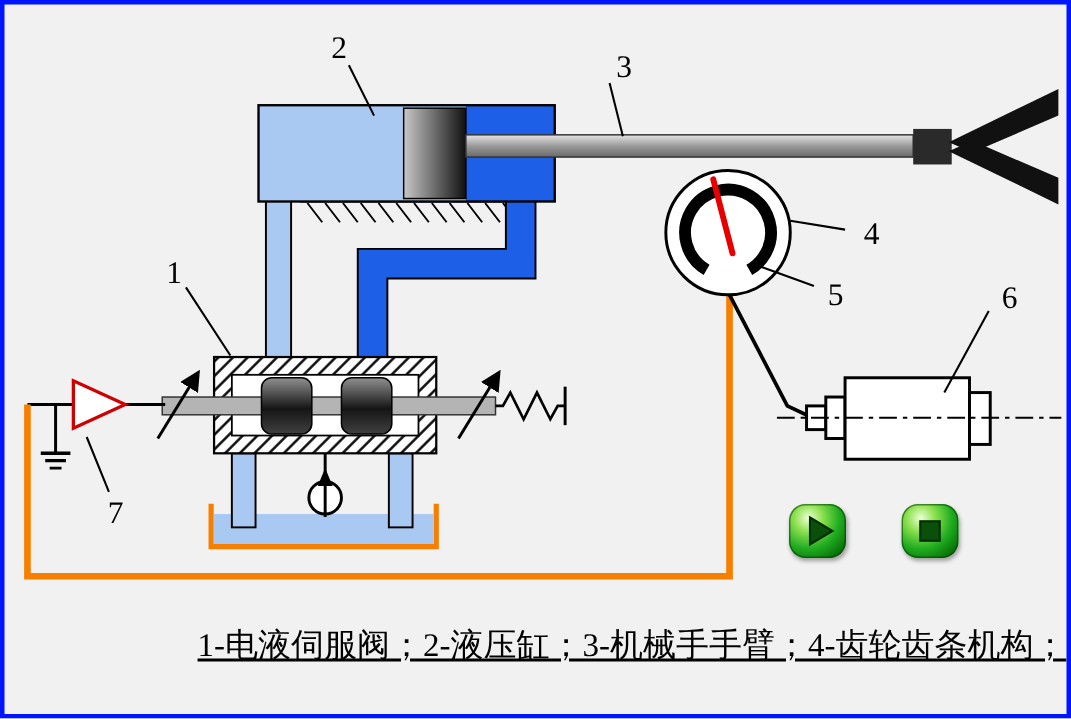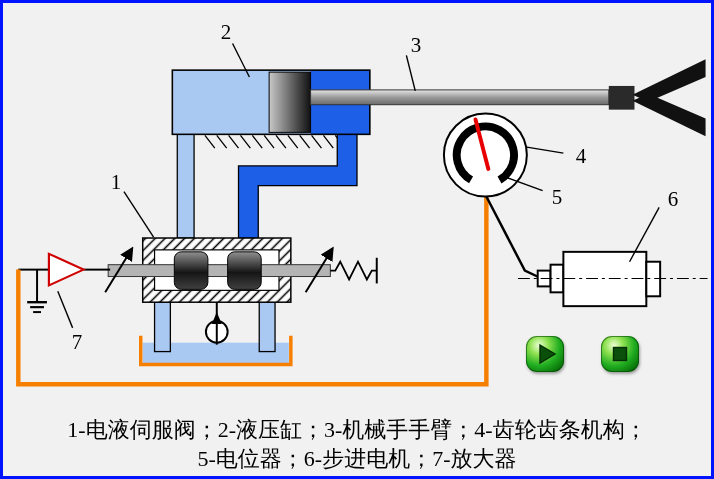--- a/index.html
+++ b/index.html
@@ -14,23 +14,23 @@
     background:#f1f1f1;
     overflow:hidden;
   }
   #diagram { position:absolute; left:0; top:0; width:708px; height:473px; }
   .part-label {
     position:absolute; transform:translate(-50%,-50%);
     font-family:"Liberation Serif", serif;
     font-size:21px; color:#000; line-height:1;
   }
   .caption-line {
-    position:absolute; left:0; width:100%; text-align:center;
+    position:absolute; left:0; width:100%; text-align:right;
     font-family:"Liberation Serif", serif;
-    font-size:22px; color:#000;
+    font-size:22px; color:#000;text-decoration:underline;
   }
   #caption-1 { top:412px; }
   #caption-2 { top:441px; }
   .media-btn {
     position:absolute; width:38px; height:36px;
     border:none; padding:0; cursor:pointer;
     border-radius:11px;
     background: radial-gradient(circle at 34% 26%, #ecffd4 0%, #8ce04e 26%, #21ad21 56%, #0b7a0b 80%, #075209 100%);
     box-shadow: inset 0 0 0 1px rgba(0,60,0,.55), 1px 2px 3px rgba(0,0,0,.35);
     display:flex; align-items:center; justify-content:center;
@@ -174,15 +174,14 @@
       <polygon points="14,9 29,18 14,27" fill="#0a4f0a" stroke="#032d04" stroke-width="1.4"></polygon>
     </svg>
   </button>
   <button id="stop-btn" class="media-btn">
     <svg width="38" height="36" viewBox="0 0 38 36">
       <rect x="12.5" y="11.5" width="13" height="13" fill="#0a4f0a" stroke="#032d04" stroke-width="1.4"></rect>
     </svg>
   </button>
 
   <div id="caption-1" class="caption-line">1-电液伺服阀；2-液压缸；3-机械手手臂；4-齿轮齿条机构；</div>
-  <div id="caption-2" class="caption-line">5-电位器；6-步进电机；7-放大器</div>
 
 </div>
 
 </body></html>

